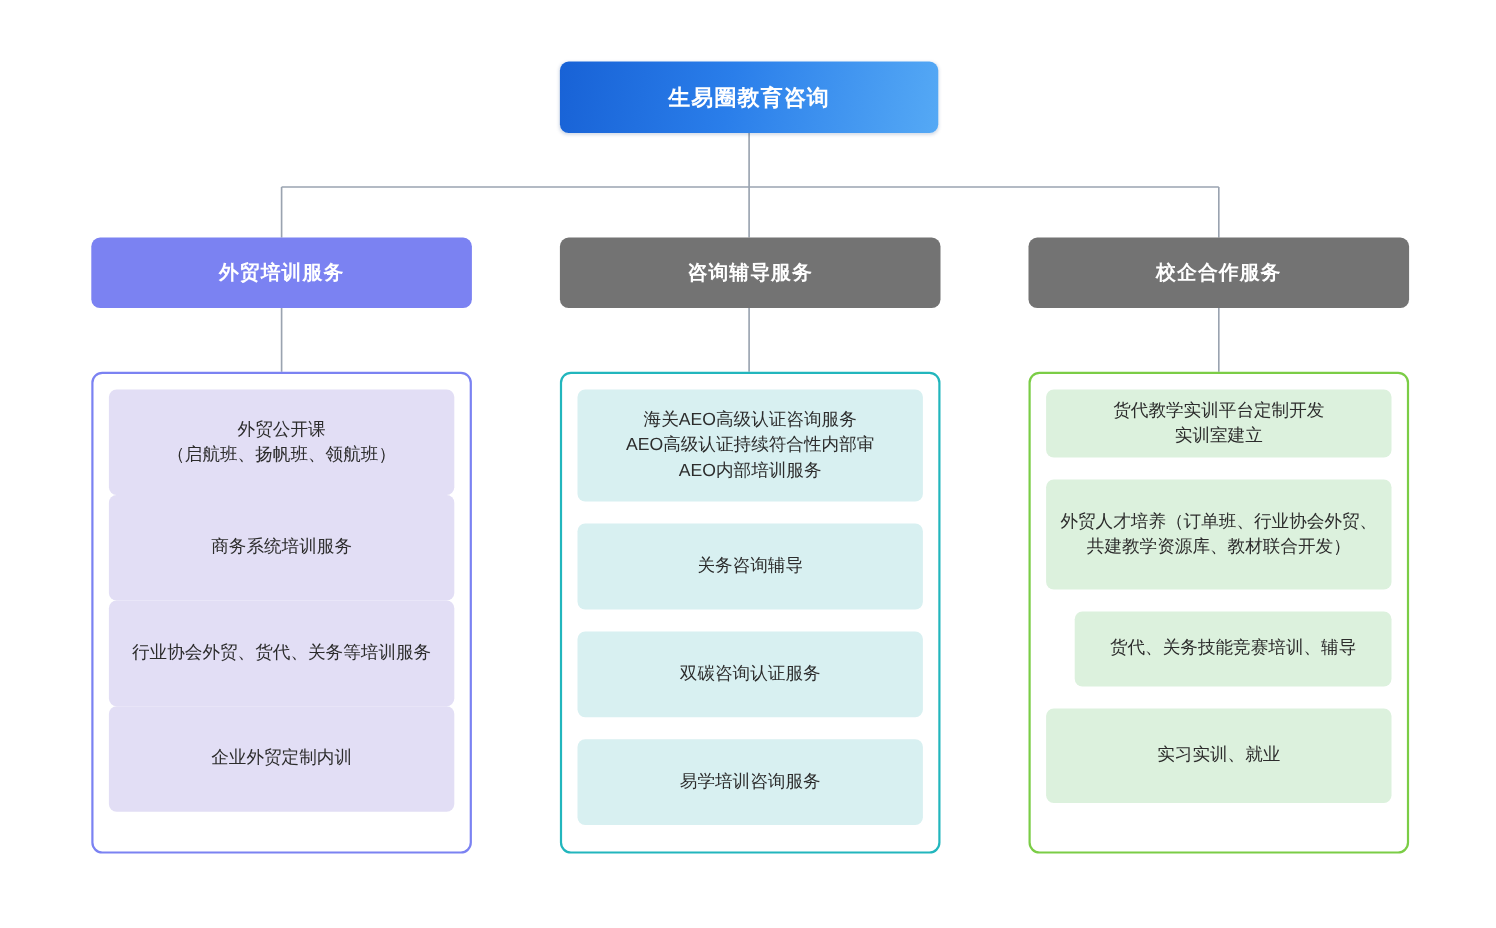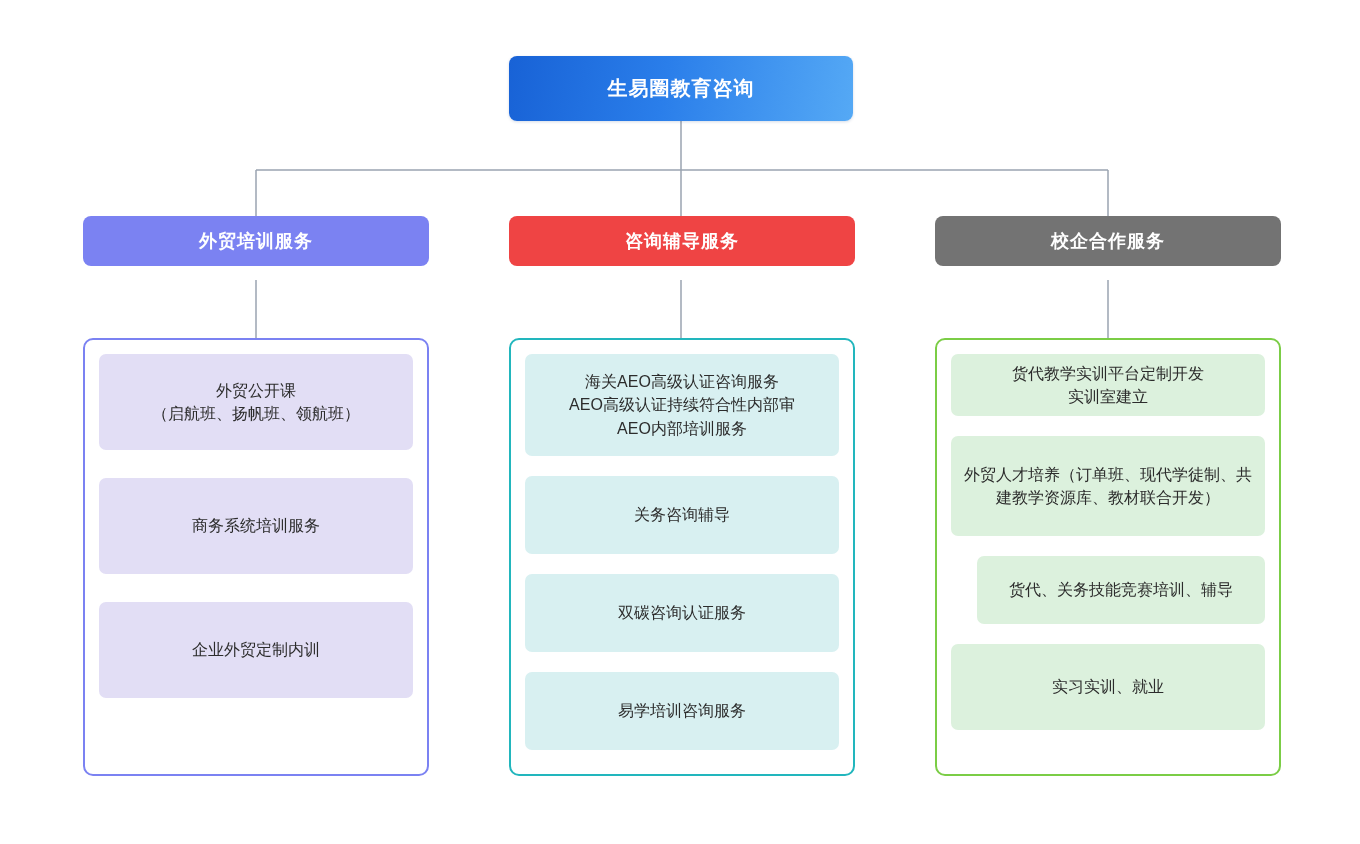--- a/index.html
+++ b/index.html
@@ -55,33 +55,33 @@
     width: 346px;
   }
   .col-1 { left: 83px; }
   .col-2 { left: 509px; }
   .col-3 { left: 935px; }
 
   .cat-header {
     position: absolute;
     top: 216px;
     width: 346px;
-    height: 50px;
+    height: 64px;
     border-radius: 8px;
     display: flex;
     align-items: center;
     justify-content: center;
     color: #ffffff;
     font-size: 18px;
     font-weight: bold;
     letter-spacing: 1px;
     box-sizing: border-box;
   }
   .cat-header.purple { background: #7b82f2; }
-  .cat-header.teal   { background: #ef4444; }
+  .cat-header.teal   { background: #737373; }
   .cat-header.green  { background: #737373; }
 
   .items-box {
     position: absolute;
     top: 338px;
     width: 346px;
     border-radius: 10px;
     border: 2px solid #7b82f2;
     background: #ffffff;
     box-sizing: border-box;
@@ -105,21 +105,21 @@
     box-sizing: border-box;
     padding: 8px 12px;
     white-space: pre-line;
   }
   .purple .item-card { background: #e2def5; }
   .teal   .item-card { background: #d8f0f1; }
   .green  .item-card { background: #dcf1dd; }
 
   
   .col-1 .item-card { height: 96px; }
-  .col-1 .item-card + .item-card { margin-top: 28px; }
+  .col-1 .item-card + .item-card { }
 
   
   .col-2 .item-card:nth-child(1) { height: 102px; }
   .col-2 .item-card:nth-child(2),
   .col-2 .item-card:nth-child(3),
   .col-2 .item-card:nth-child(4) { height: 78px; }
   .col-2 .item-card + .item-card { margin-top: 20px; }
 
   
   .col-3 .item-card:nth-child(1) { height: 62px; }
@@ -153,20 +153,21 @@
   </div>
 
   <div class="column col-1">
     <div class="cat-header purple">
       <span>外贸培训服务</span>
     </div>
     <div class="items-box purple">
       <div class="item-card">外贸公开课
 （启航班、扬帆班、领航班）</div>
       <div class="item-card">商务系统培训服务</div>
+      <div class="item-card">行业协会外贸、货代、关务等培训服务</div>
       <div class="item-card">企业外贸定制内训</div>
     </div>
   </div>
 
   <div class="column col-2">
     <div class="cat-header teal">
       <span>咨询辅导服务</span>
     </div>
     <div class="items-box teal">
       <div class="item-card">海关AEO高级认证咨询服务
@@ -178,19 +179,19 @@
     </div>
   </div>
 
   <div class="column col-3">
     <div class="cat-header green">
       <span>校企合作服务</span>
     </div>
     <div class="items-box green">
       <div class="item-card">货代教学实训平台定制开发
 实训室建立</div>
-      <div class="item-card">外贸人才培养（订单班、现代学徒制、共建教学资源库、教材联合开发）</div>
+      <div class="item-card">外贸人才培养（订单班、行业协会外贸、共建教学资源库、教材联合开发）</div>
       <div class="item-card">货代、关务技能竞赛培训、辅导</div>
       <div class="item-card">实习实训、就业</div>
     </div>
   </div>
 
 </div>
 
 </body></html>

